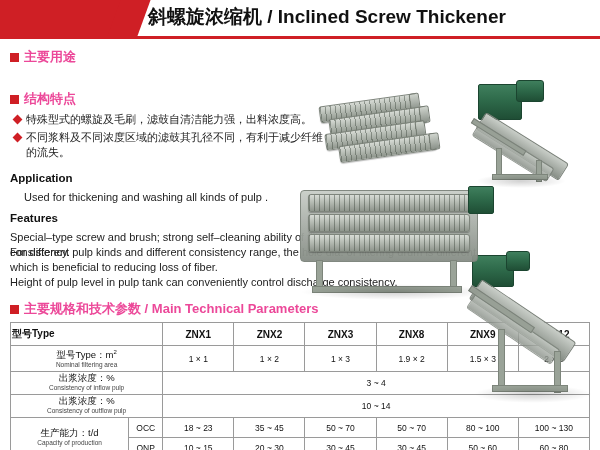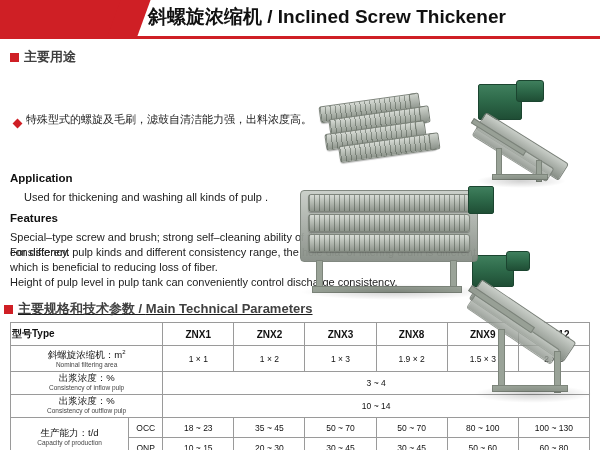--- a/index.html
+++ b/index.html
@@ -35,29 +35,29 @@
     position:absolute;left:0;top:36px;width:600px;height:3px;background:#cf1f25;
   }
 
   
   .sec{
     position:absolute;display:flex;align-items:center;gap:5px;
   }
   .sq{
     width:9px;height:9px;background:#cf1f25;display:inline-block;
   }
-  .sec .txt{font-size:13px;font-weight:bold;color:#404040;white-space:nowrap;}
+  .sec .txt{font-size:13px;font-weight:bold;color:#ec4899;white-space:nowrap;}
 
   .body-text{
     position:absolute;font-size:11px;color:#222;line-height:15px;
   }
 
   .bullet-row{
     position:absolute;font-size:11px;color:#222;line-height:15px;
-    display:flex;align-items:flex-end;gap:5px;
+    display:flex;align-items:flex-start;gap:5px;
   }
   .dot{
     width:7px;height:7px;background:#cf1f25;display:inline-block;
     transform:rotate(45deg);margin-top:4px;flex:none;
   }
 
   .en-head{
     position:absolute;font-size:11.5px;font-weight:bold;color:#111;
   }
   .en-p{
@@ -137,39 +137,47 @@
       <span>斜螺旋浓缩机</span><span> / </span><span class="en">Inclined Screw Thickener</span>
     </div>
     <div class="rule"></div>
   </div>
 
   <div class="sec" style="left:10px;top:48px;">
     <span class="sq"></span>
     <span class="txt">主要用途</span>
   </div>
 
+  <div class="sec" style="left:10px;top:90px;">
+    <span class="sq"></span>
+    <span class="txt">结构特点</span>
+  </div>
 
   <div class="bullet-row" style="left:14px;top:112px;width:300px;">
     <span class="dot"></span>
     <span>特殊型式的螺旋及毛刷，滤鼓自清洁能力强，出料浓度高。</span>
   </div>
+  <div class="bullet-row" style="left:14px;top:130px;width:310px;">
+    <span class="dot"></span>
+    <span>不同浆料及不同浓度区域的滤鼓其孔径不同，有利于减少纤维的流失。</span>
+  </div>
 
   <div class="en-head" style="left:10px;top:172px;">
     <span>Application</span>
   </div>
   <div class="en-p" style="left:24px;top:190px;">Used for thickening and washing all kinds of pulp .</div>
 
   <div class="en-head" style="left:10px;top:212px;">
     <span>Features</span>
   </div>
   <div class="en-p" style="left:10px;top:230px;">Special–type screw and brush; strong self–cleaning ability of filtering drum; high discharge consistency.</div>
   <div class="en-p" style="left:10px;top:245px;">For different pulp kinds and different consistency range, the hole dia. of filtering drum is different, which is beneficial to reducing loss of fiber.</div>
   <div class="en-p" style="left:10px;top:275px;">Height of pulp level in pulp tank can conveniently control discharge consistency.</div>
 
-  <div class="sec" style="left:4px;top:300px;text-decoration:underline;">
+  <div class="sec" style="left:10px;top:300px;">
     <span class="sq"></span>
     <span class="txt">
       <span>主要规格和技术参数</span><span> / </span><span>Main Technical Parameters</span>
     </span>
   </div>
 
   <table class="tbl" style="top:322px;">
     <colgroup>
       <col style="width:118px">
         <col style="width:34px">
@@ -186,21 +194,21 @@
         <td>ZNX1</td>
         <td>ZNX2</td>
         <td>ZNX3</td>
         <td>ZNX8</td>
         <td>ZNX9</td>
         <td>ZNX12</td>
       </tr>
 
       <tr>
         <td colspan="2" class="lbl">
-          <span class="cn"><span>斜螺旋浓缩机：m</span><span class="sup">2</span></span>
+          <span class="cn"><span>型号Type：m</span><span class="sup">2</span></span>
           <span class="en">Nominal filtering area</span>
         </td>
         <td>1 × 1</td>
         <td>1 × 2</td>
         <td>1 × 3</td>
         <td>1.9 × 2</td>
         <td>1.5 × 3</td>
         <td>2 × 3</td>
       </tr>
 

